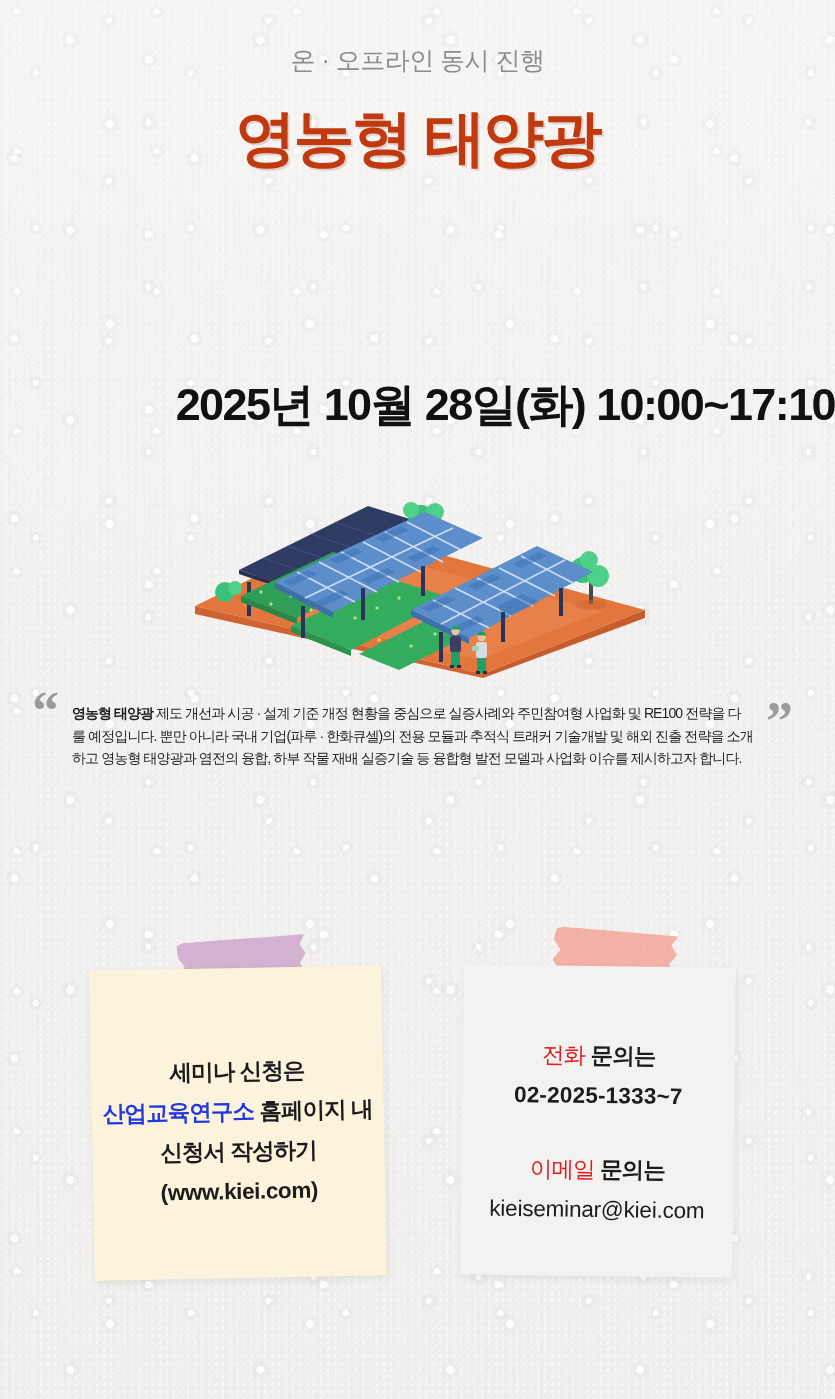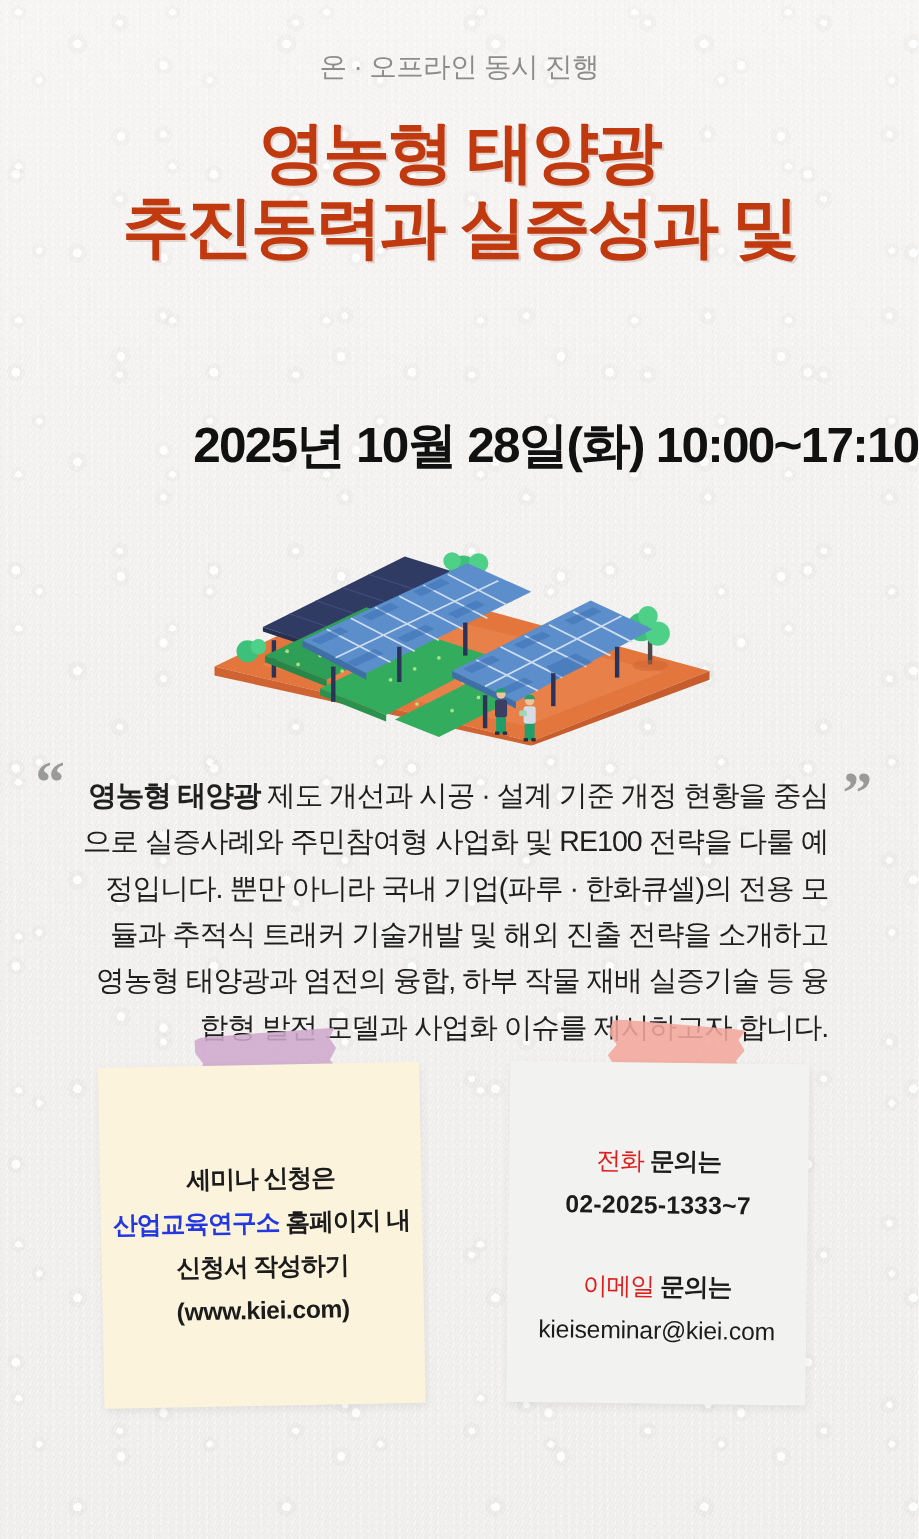--- a/index.html
+++ b/index.html
@@ -104,24 +104,24 @@
     line-height: 1;
     font-family: "Liberation Serif", "DejaVu Serif", serif;
   }
   .qmark.open  { left: 32px;  top: -4px; }
   .qmark.close { right: 42px; top: 6px; }
 
   .body-text {
     margin: 0;
     padding: 14px 82px 0 72px;
     color: #1f1f1f;
-    font-size: 26px;
+    font-size: 14px;
     line-height: 1.62;
     letter-spacing: -0.9px;
-    text-align: right;
+    text-align: left;
   }
   .body-text b { font-weight: 800; letter-spacing: -1px; }
 
   
   .note {
     position: absolute;
     box-sizing: border-box;
     text-align: center;
     letter-spacing: -0.9px;
     box-shadow: 1px 3px 9px rgba(0,0,0,0.07);
@@ -197,21 +197,20 @@
 <body>
 
 <div id="poster">
 
   <div class="grain"></div>
 
   <div class="kicker">온 · 오프라인 동시 진행</div>
 
   <div class="title-block">
     <div class="title-line">영농형 태양광</div>
-    <div class="title-line">추진동력과 실증성과 및</div>
   </div>
 
   <div class="date-line">2025년 10월 28일(화) 10:00~17:10</div>
 
   <div class="illus">
     <svg viewBox="0 0 470 200" width="470" height="200" aria-hidden="true">
 
       <polygon points="12,128 168,52 462,132 300,196" fill="#e3763c"></polygon>
       <polygon points="12,128 12,136 300,200 300,196" fill="#cf6331"></polygon>
       <polygon points="300,196 300,200 462,140 462,132" fill="#c75c2c"></polygon>

